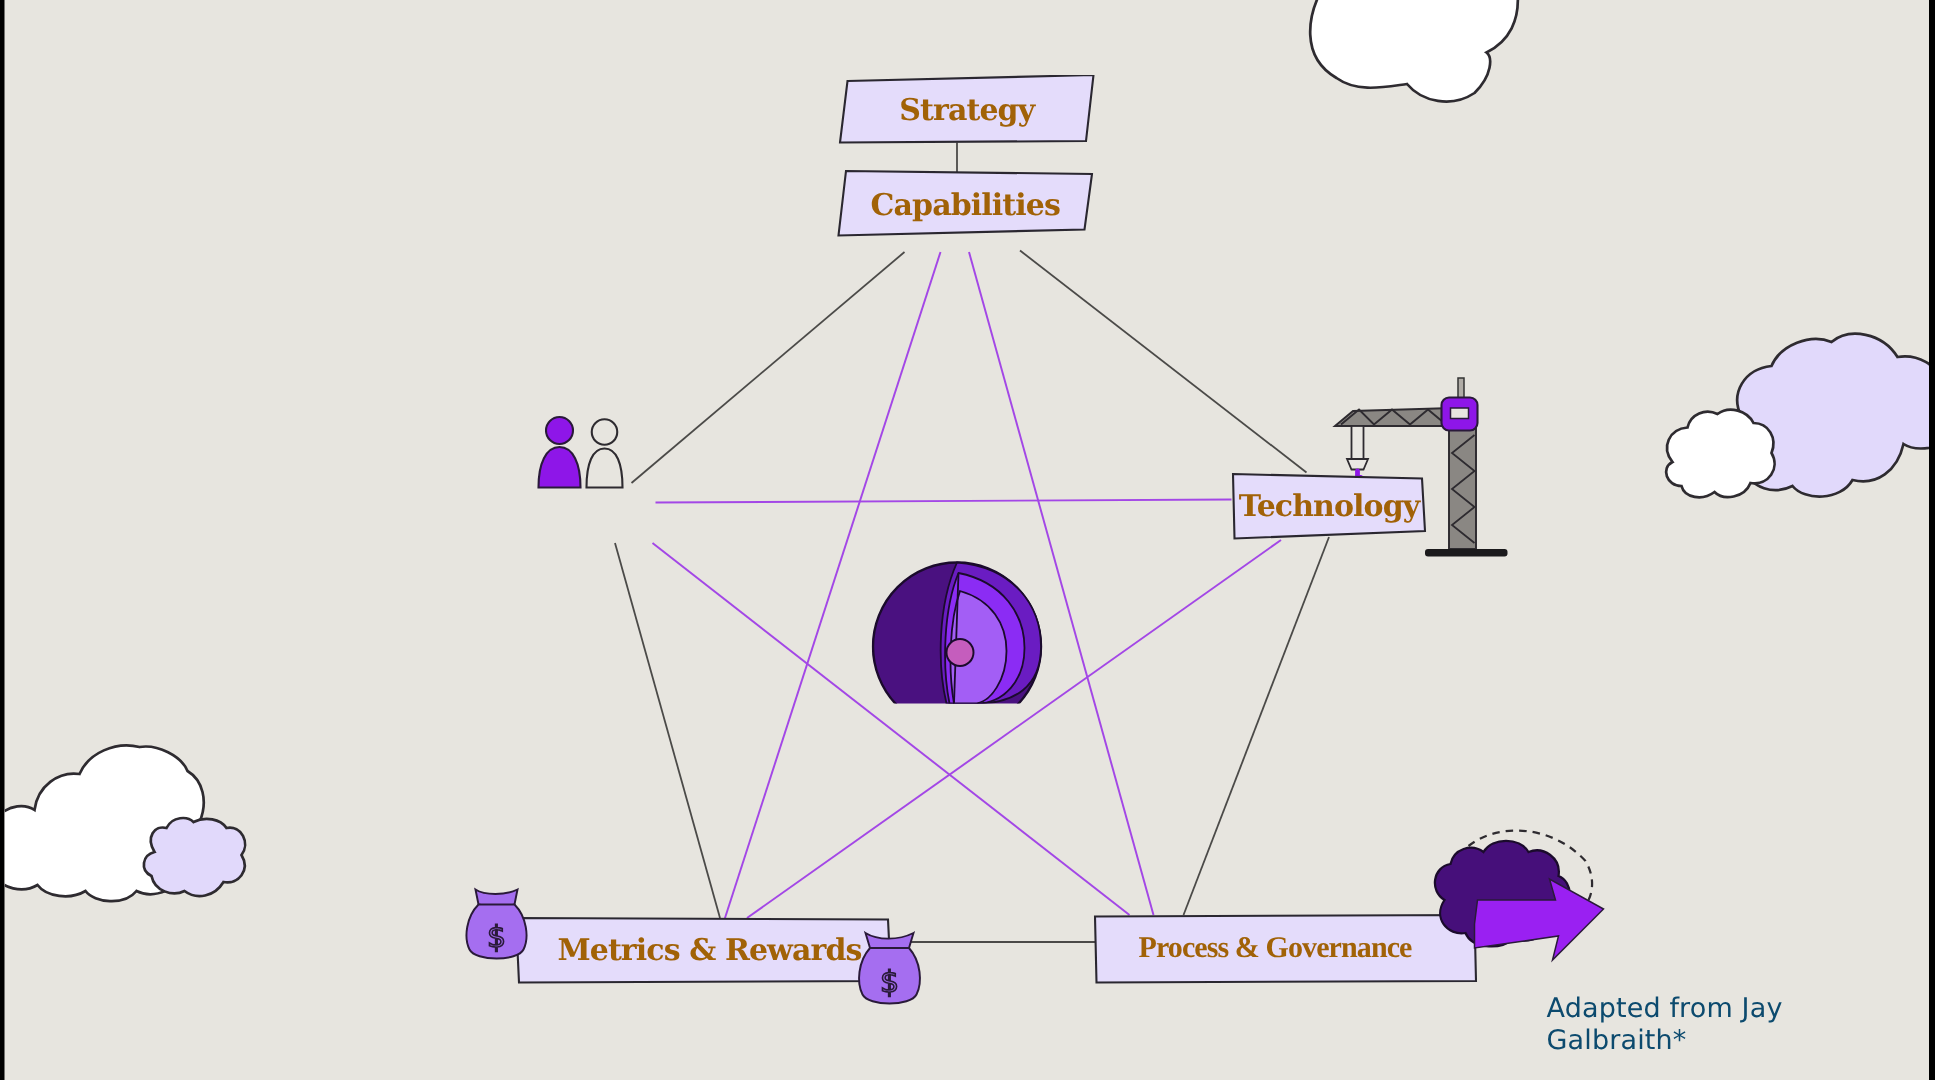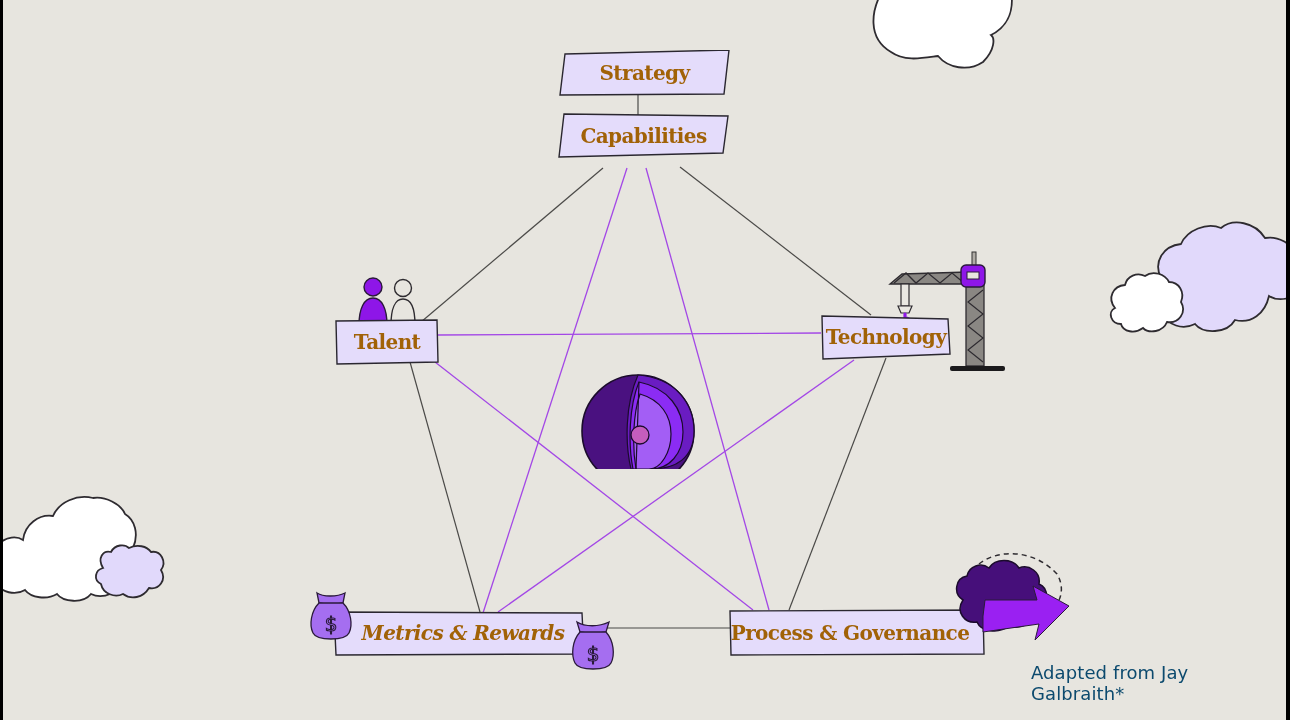--- a/index.html
+++ b/index.html
@@ -159,47 +159,41 @@
     <span class="label">Strategy</span>
   </div>
 
   <div class="node" style="left:555px; top:113px; width:171px; height:45px;text-align:right;">
     <svg class="shape" viewBox="0 0 171 45" preserveAspectRatio="none">
       <polygon points="6,1 170,3 165,40 1,44" fill="#e4dcfb" stroke="#2a2730" stroke-width="1.4"></polygon>
     </svg>
     <span class="label">Capabilities</span>
   </div>
 
-  <div class="node" style="left:332px; top:319px; width:104px; height:46px;">
-    <svg class="shape" viewBox="0 0 104 46" preserveAspectRatio="none">
-      <polygon points="1,2 102,1 103,43 2,45" fill="#e4dcfb" stroke="#2a2730" stroke-width="1.4"></polygon>
-    </svg>
-    <span class="label">Talent</span>
-  </div>
 
   <div class="node" style="left:818px; top:314px; width:130px; height:46px;">
     <svg class="shape" viewBox="0 0 130 46" preserveAspectRatio="none">
       <polygon points="1,2 127,5 129,40 2,45" fill="#e4dcfb" stroke="#2a2730" stroke-width="1.4"></polygon>
     </svg>
     <span class="label">Technology</span>
   </div>
 
 
-  <div class="node" style="left:330px; top:610px; width:252px; height:46px;font-style:italic;">
+  <div class="node" style="left:340px; top:610px; width:252px; height:46px;">
     <svg class="shape" viewBox="0 0 252 46" preserveAspectRatio="none">
       <polygon points="1,2 249,3 251,44 3,45" fill="#e4dcfb" stroke="#2a2730" stroke-width="1.4"></polygon>
     </svg>
     <span class="label" style="margin-left:8px;">Metrics &amp; Rewards</span>
   </div>
 
   <div class="node" style="left:726px; top:609px; width:256px; height:47px;">
     <svg class="shape" viewBox="0 0 256 47" preserveAspectRatio="none">
       <polygon points="1,2 254,1 255,45 2,46" fill="#e4dcfb" stroke="#2a2730" stroke-width="1.4"></polygon>
     </svg>
-    <span class="label" style="margin-right:14px;">Process &amp; Governance</span>
+    <span class="label" style="margin-right:14px;font-family:Liberation Serif, serif;">Process &amp; Governance</span>
   </div>
 
   <svg class="icon" style="left:306px; top:589px;" width="44" height="54" viewBox="0 0 44 54">
     <path d="M8,4 C14,8 28,8 36,4 L34,14 C26,16 18,16 10,14 Z" fill="#a56ef0" stroke="#2a1a3a" stroke-width="1.3"></path>
     <path d="M10,14 C2,22 0,36 4,44 C8,52 36,52 40,44 C44,36 42,22 34,14 Z" fill="#a56ef0" stroke="#2a1a3a" stroke-width="1.3"></path>
     <text x="22" y="42" text-anchor="middle" font-family="DejaVu Sans, sans-serif" font-size="20" fill="none" stroke="#2a1a3a" stroke-width="1.1">$</text>
   </svg>
   <svg class="icon" style="left:568px; top:617px;" width="44" height="56" viewBox="0 0 44 56">
     <path d="M6,5 C14,10 28,10 38,5 L35,15 C26,17 18,17 9,15 Z" fill="#a56ef0" stroke="#2a1a3a" stroke-width="1.3"></path>
     <path d="M9,15 C1,24 0,38 4,46 C8,54 36,54 40,46 C44,38 43,24 35,15 Z" fill="#a56ef0" stroke="#2a1a3a" stroke-width="1.3"></path>

